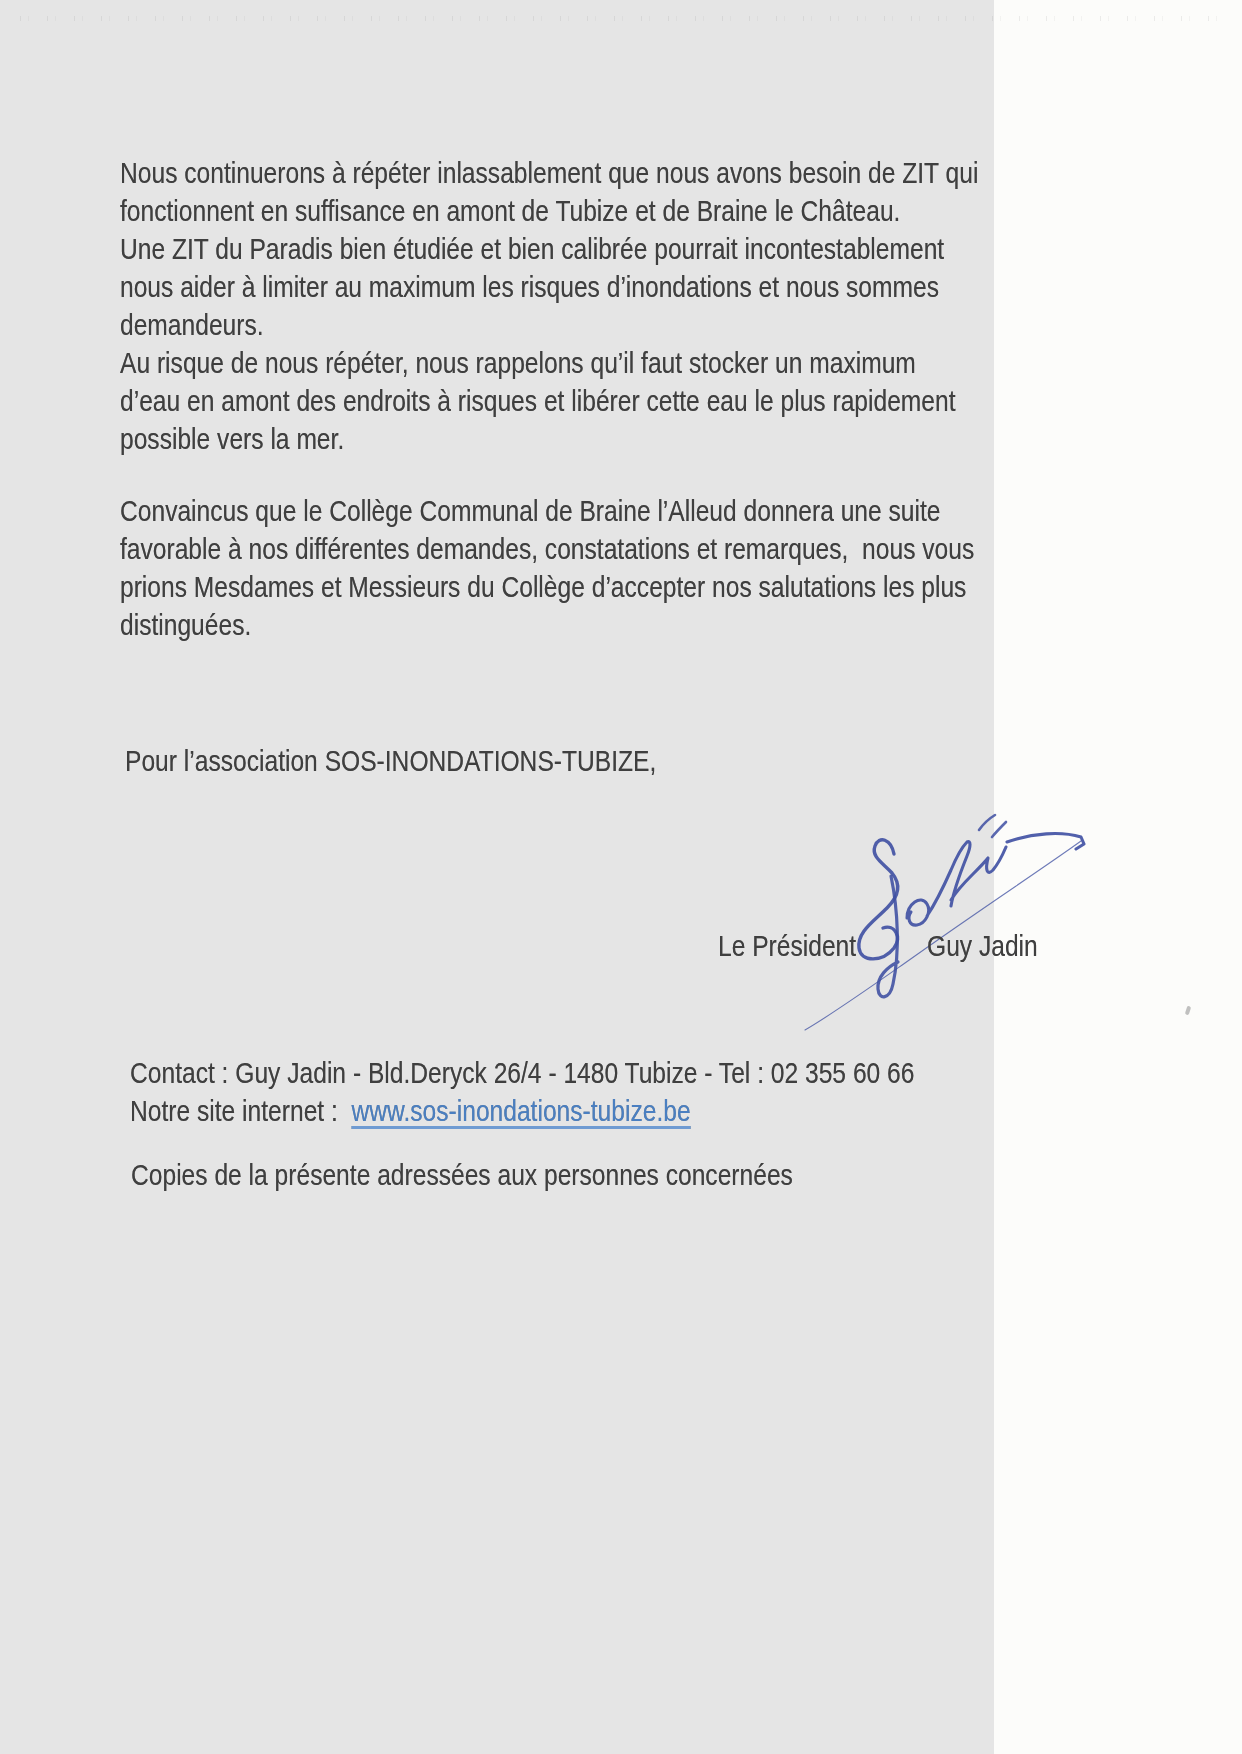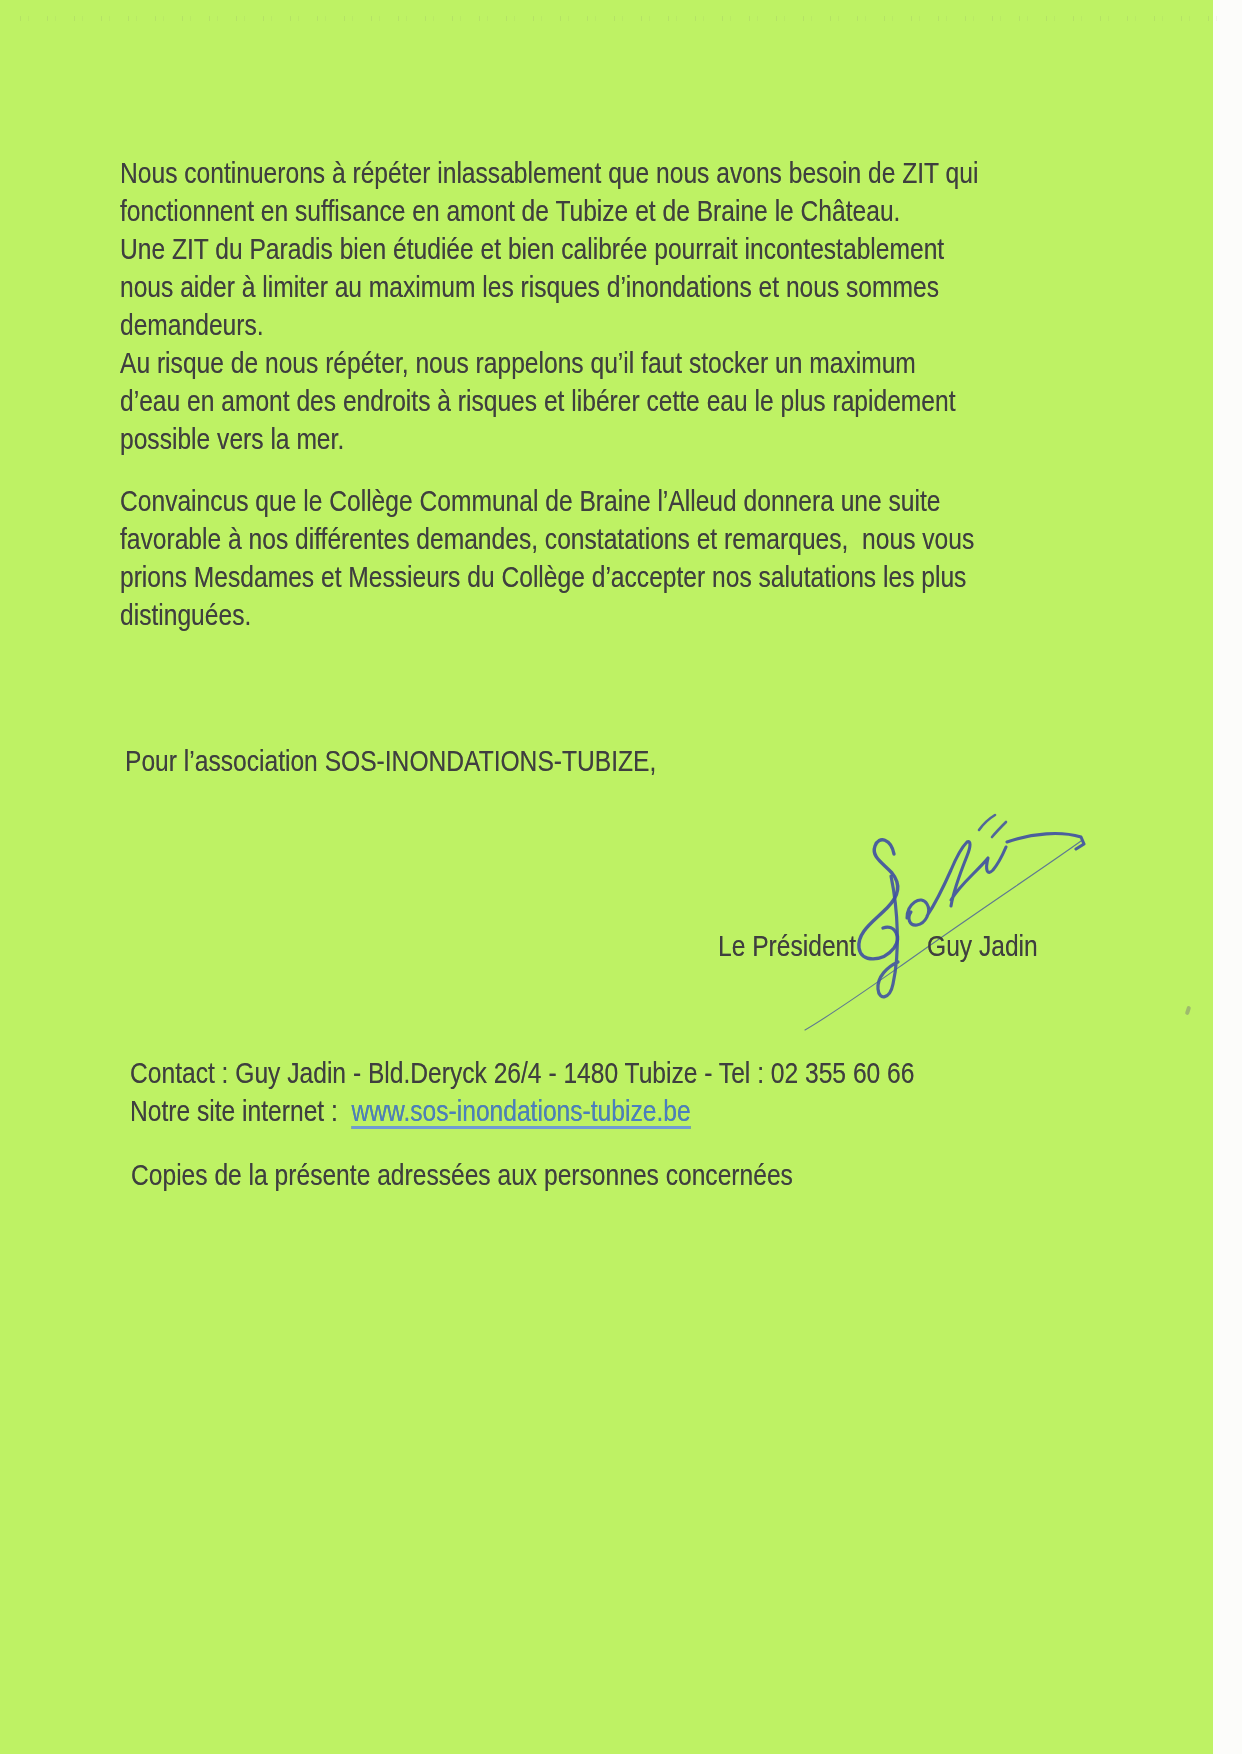--- a/index.html
+++ b/index.html
@@ -5,22 +5,22 @@
   html, body { margin: 0; padding: 0; }
   body {
     width: 1242px; height: 1754px;
     background: #fcfcfa;
     font-family: "Liberation Sans", sans-serif;
     color: #3f3f3f;
     overflow: hidden;
   }
   .page {
     position: relative;
-    width: 1213px; height: 1754px;
-    background: #bef264;
+    width: 994px; height: 1754px;
+    background: #e5e5e5;
   }
   
   .noise-band {
     position: absolute; left: 20px; top: 16px; width: 1200px; height: 5px;
     background: repeating-linear-gradient(90deg,
       rgba(110,110,110,0.22) 0 1px, transparent 1px 8px,
       rgba(110,110,110,0.12) 8px 9px, transparent 9px 27px);
     opacity: .55;
   }
   .txt-line {
@@ -69,21 +69,21 @@
     <div class="txt-line">Nous continuerons à répéter inlassablement que nous avons besoin de ZIT qui</div>
     <div class="txt-line">fonctionnent en suffisance en amont de Tubize et de Braine le Château.</div>
     <div class="txt-line">Une ZIT du Paradis bien étudiée et bien calibrée pourrait incontestablement</div>
     <div class="txt-line">nous aider à limiter au maximum les risques d’inondations et nous sommes</div>
     <div class="txt-line">demandeurs.</div>
     <div class="txt-line">Au risque de nous répéter, nous rappelons qu’il faut stocker un maximum</div>
     <div class="txt-line">d’eau en amont des endroits à risques et libérer cette eau le plus rapidement</div>
     <div class="txt-line">possible vers la mer.</div>
   </div>
 
-  <div class="para" style="top:482px">
+  <div class="para" style="top:492px">
     <div class="txt-line">Convaincus que le Collège Communal de Braine l’Alleud donnera une suite</div>
     <div class="txt-line">favorable à nos différentes demandes, constatations et remarques,  nous vous</div>
     <div class="txt-line">prions Mesdames et Messieurs du Collège d’accepter nos salutations les plus</div>
     <div class="txt-line">distinguées.</div>
   </div>
 
   <div class="txt-line closing">Pour l’association SOS-INONDATIONS-TUBIZE,</div>
 
   <div class="sig-wrap">
     <svg viewBox="0 0 300 240">

